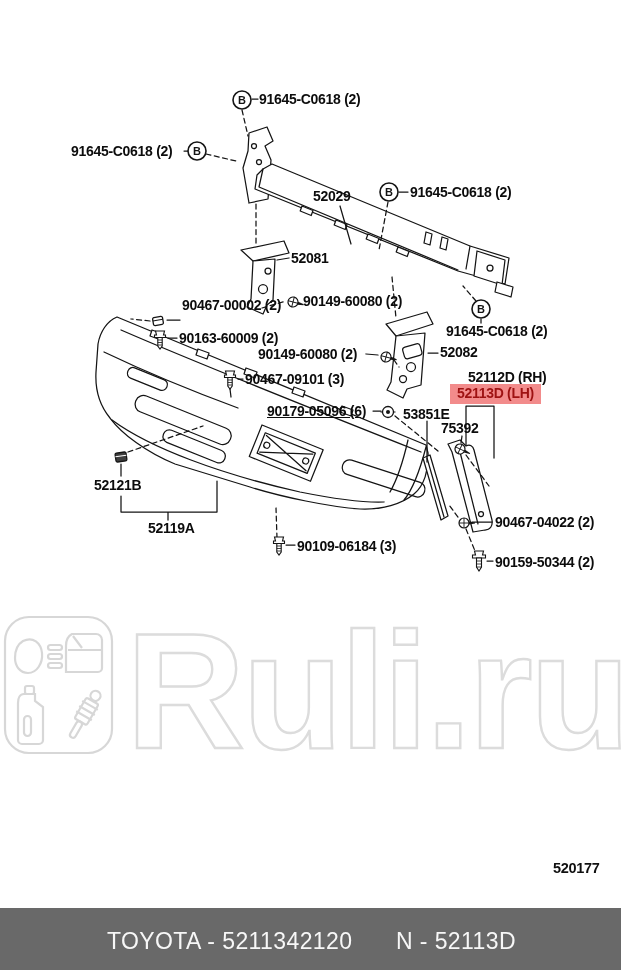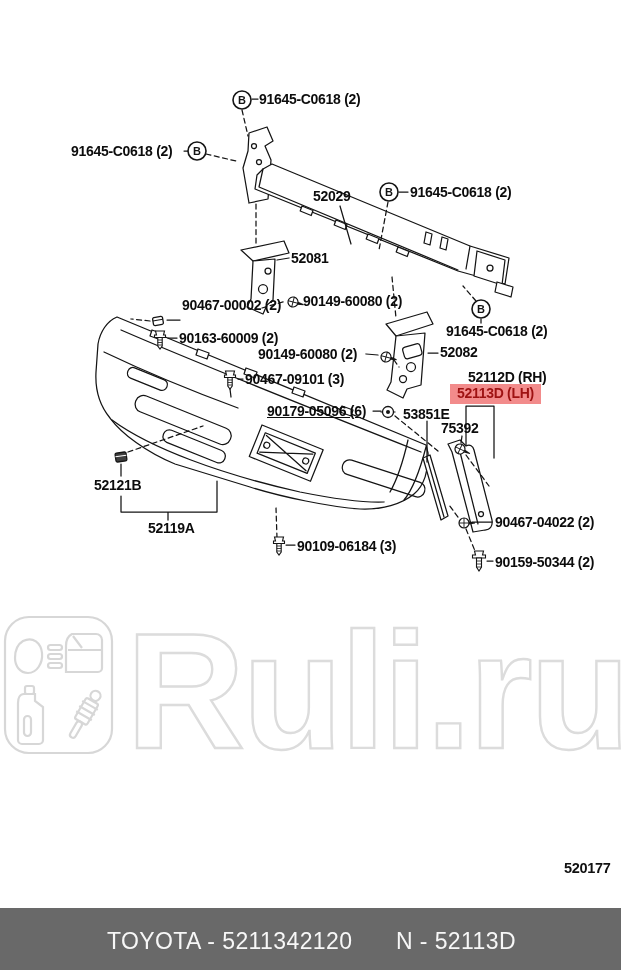--- a/index.html
+++ b/index.html
@@ -13,21 +13,21 @@
     position:absolute;font-weight:700;font-size:14px;line-height:15px;
     color:#0c0c0c;white-space:nowrap;letter-spacing:-0.3px;
   }
   .part-label.highlight{
     background:#f28b8b;color:#9e1212;padding:2px 7px 3px;
   }
   .footer-bar{position:absolute;left:0;top:908px;width:621px;height:62px;background:#696969;}
   .footer-text{position:absolute;top:20px;font-size:23px;color:#f7f7f7;letter-spacing:0.4px;font-weight:400;text-align:center;}
   .footer-left{left:107px;}
   .footer-right{left:396px;}
-  #page-code{position:absolute;left:553px;top:860px;font-size:14.5px;font-weight:700;color:#101010;letter-spacing:-0.3px;margin-left:11px;}
+  #page-code{position:absolute;left:553px;top:860px;font-size:14.5px;font-weight:700;color:#101010;letter-spacing:-0.3px;}
 </style>
 </head>
 <body>
 
 <div class="stage">
 
   <svg width="621" height="970" viewBox="0 0 621 970">
 
     <g>
       <g stroke="#d7d7d7" fill="none" stroke-width="2.2">

